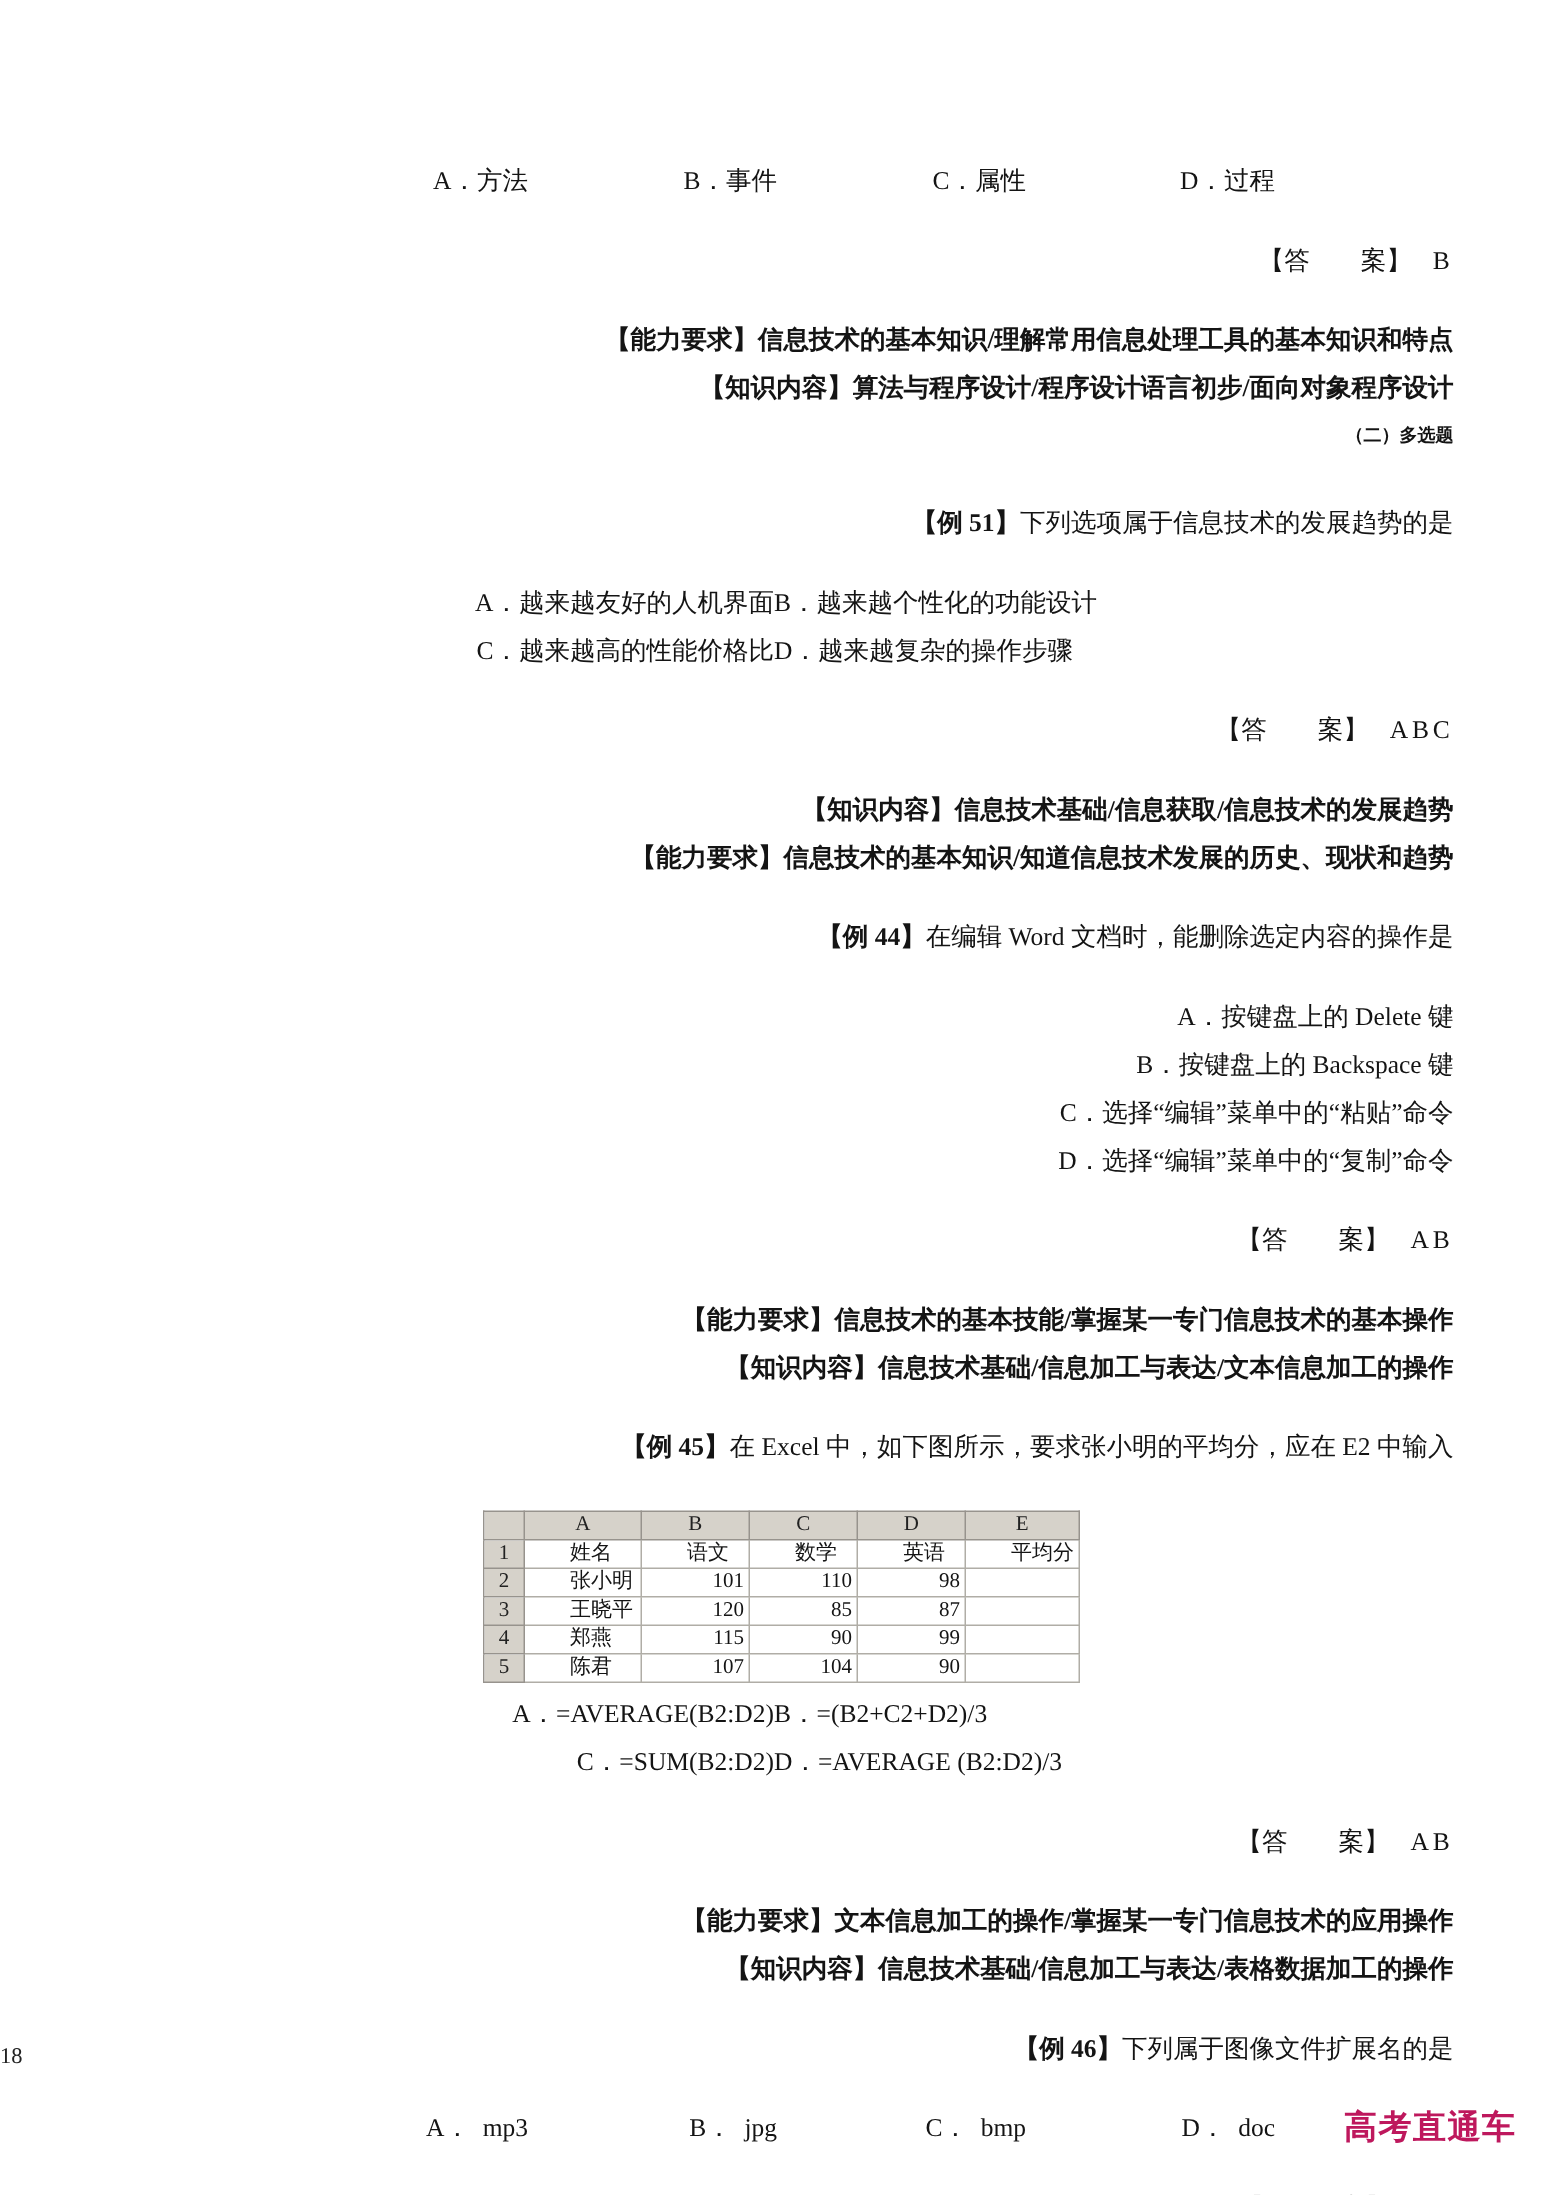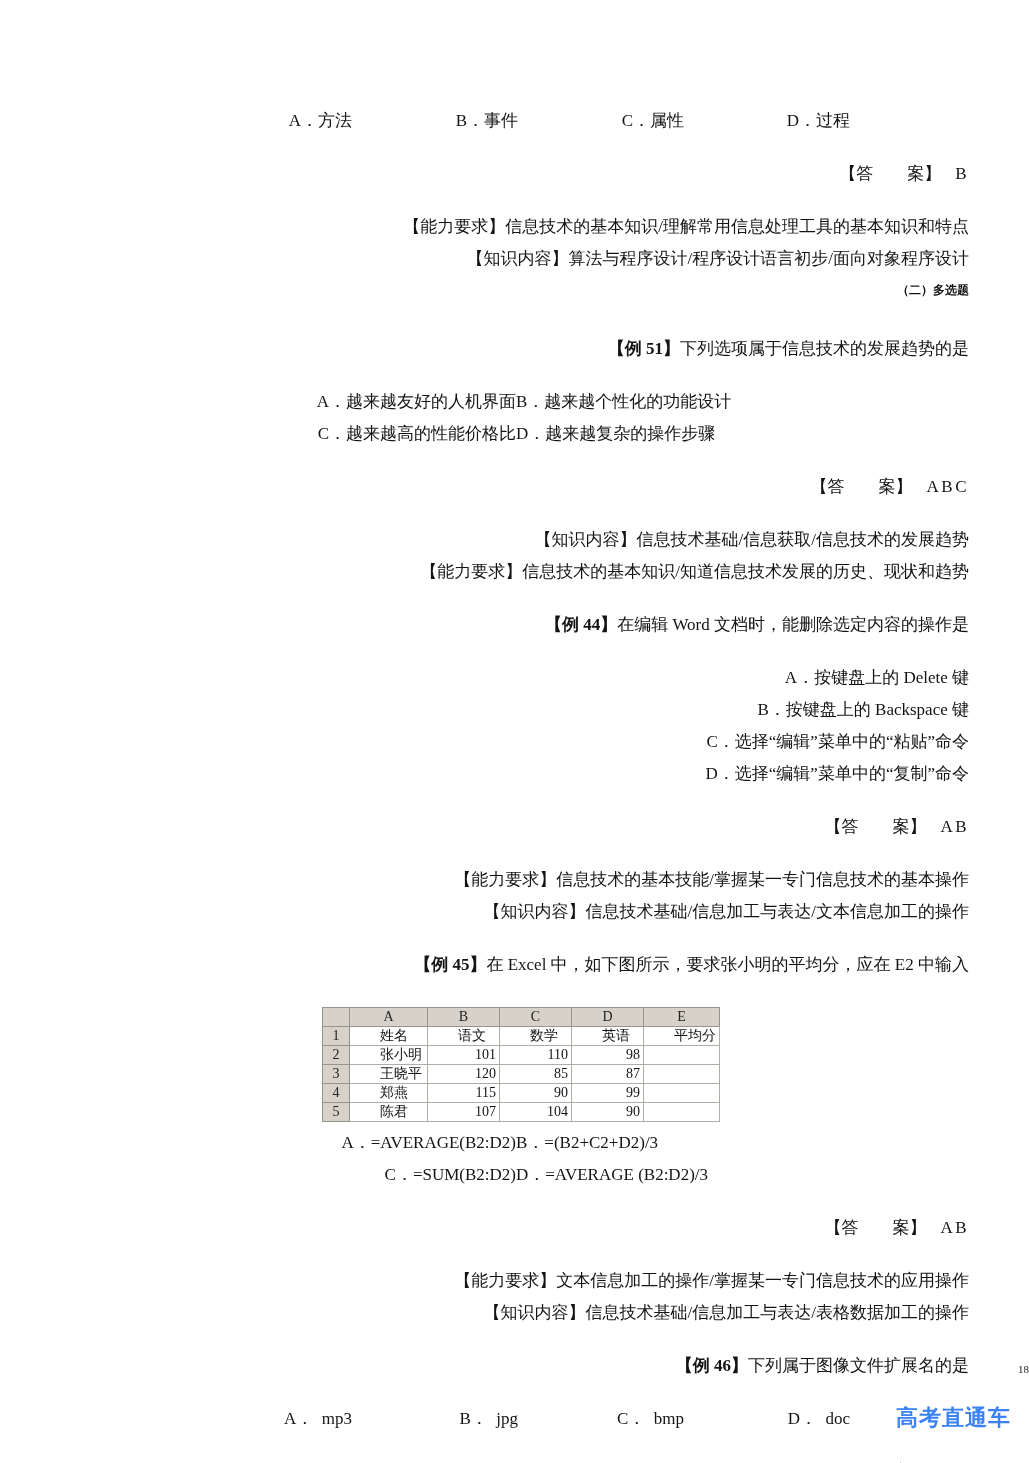--- a/index.html
+++ b/index.html
@@ -10,33 +10,33 @@
     background:#ffffff;
     font-family:"Liberation Serif","DejaVu Serif",serif;
     color:#141414;
     overflow:hidden;
   }
   .content { padding:110px 60px 0 186px; font-size:17px; }
   .line { min-height:21px; line-height:21px; margin-bottom:11px; white-space:pre-wrap;text-align:right; }
   .section-heading { font-weight:bold; margin-left:-31px; margin-top:10px; margin-bottom:16px; font-size:12px; }
   .ex-head { margin-top:5px; }
   .ex-label { font-weight:bold; }
-  .meta { font-weight:normal; }
+  .meta { font-weight:bold; }
   .opt2 { display:flex; }
   .opt2 .c1 { width:330px; flex:0 0 auto; }
   .opt4 { display:flex; }
   .opt4 .c { width:166px; flex:0 0 auto; }
   .ans-val { padding-left:14px; letter-spacing:2.5px; }
   table.xl { border-collapse:collapse; margin:4px 0 10px 136px; font-size:14px; table-layout:fixed; }
   table.xl td { border:1px solid #b0ada6; height:19px; padding:0 3px; overflow:hidden; white-space:nowrap; line-height:18px; }
   table.xl td.hdr { background:#d6d2ca; text-align:center; border:1px solid #97938d; color:#222; }
   table.xl td.tl { text-align:left;padding-left:30px; }
   table.xl td.tr { text-align:right; }
-  .pageno { position:absolute; left:0; right:0; top:1363px; text-align:right; font-size:11px; color:#222; }
-  .wm { position:absolute; right:18px; bottom:30px; font-family:"Liberation Sans","DejaVu Sans",sans-serif; font-weight:bold; font-size:22px; color:#3b82f6; letter-spacing:1px; }
+  .pageno { position:absolute; left:0; right:0; top:1363px; text-align:left; font-size:15px; color:#222; }
+  .wm { position:absolute; right:18px; bottom:30px; font-family:"Liberation Sans","DejaVu Sans",sans-serif; font-weight:bold; font-size:22px; color:#be185d; letter-spacing:1px; }
 </style>
 </head>
 <body>
 
 <div class="page">
   <div class="content">
 
     <div class="line opt4">
       <span class="c">A．方法</span>
       <span class="c">B．事件</span>

